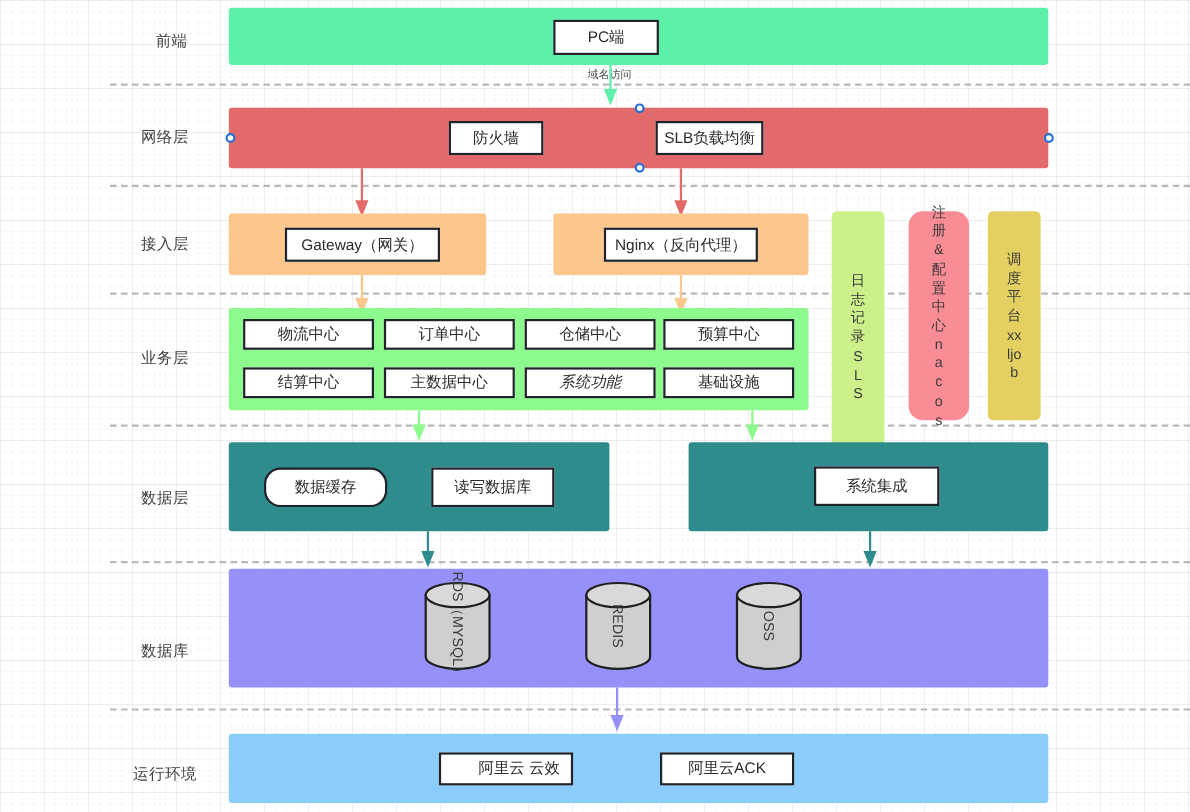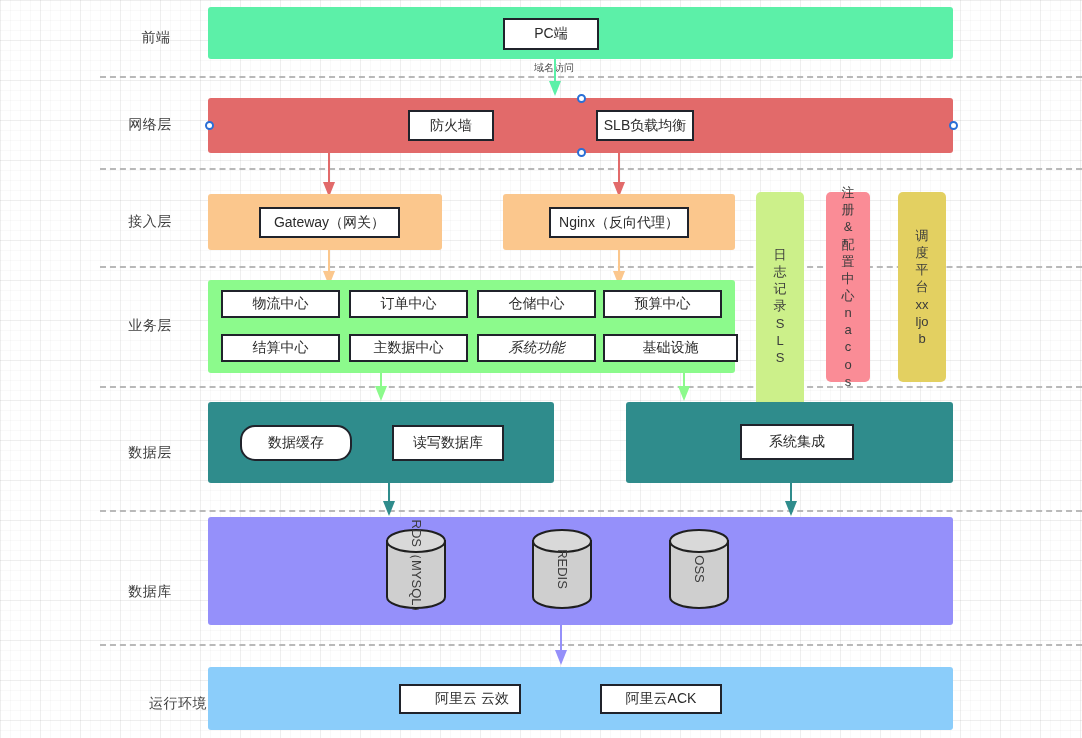--- a/index.html
+++ b/index.html
@@ -132,21 +132,21 @@
 <body>
 
 <div id="canvas">
 
   <div class="row-label" style="left:136px; top:38px;margin-left:20px;">前端</div>
   <div class="row-label" style="left:150px; top:125px;">网络层</div>
   <div class="row-label" style="left:150px; top:222px;">接入层</div>
   <div class="row-label" style="left:150px; top:326px;">业务层</div>
   <div class="row-label" style="left:150px; top:453px;">数据层</div>
   <div class="row-label" style="left:150px; top:592px;">数据库</div>
-  <div class="row-label" style="left:150px; top:704px;margin-left:28px;">运行环境</div>
+  <div class="row-label" style="left:150px; top:704px;">运行环境</div>
 
   <div class="sep" style="top:76px;"></div>
   <div class="sep" style="top:168px;"></div>
   <div class="sep" style="top:266px;"></div>
   <div class="sep" style="top:386px;"></div>
   <div class="sep" style="top:510px;"></div>
   <div class="sep" style="top:644px;"></div>
 
   <div class="band" style="left:208px; top:7px; width:745px; height:52px; background:#5CF0A8;"></div>
   <div class="node" style="left:503px; top:18px; width:96px; height:32px;">PC端</div>
@@ -201,26 +201,26 @@
   </div>
 
   <div class="band" style="left:208px; top:280px; width:527px; height:93px; background:#8CFA8C;"></div>
   <div class="node" style="left:221px; top:290px; width:119px; height:28px;">物流中心</div>
   <div class="node" style="left:349px; top:290px; width:119px; height:28px;">订单中心</div>
   <div class="node" style="left:477px; top:290px; width:119px; height:28px;">仓储中心</div>
   <div class="node" style="left:603px; top:290px; width:119px; height:28px;">预算中心</div>
   <div class="node" style="left:221px; top:334px; width:119px; height:28px;">结算中心</div>
   <div class="node" style="left:349px; top:334px; width:119px; height:28px;">主数据中心</div>
   <div class="node" style="left:477px; top:334px; width:119px; height:28px;font-style:italic;">系统功能</div>
-  <div class="node" style="left:603px; top:334px; width:135px; height:28px;">基础设施</div>
+  <div class="node" style="left:603px; top:334px; width:119px; height:28px;">基础设施</div>
 
   <div class="vcol" style="left:756px; top:192px; width:48px; height:228px; background:#CCF08A;">
     <span class="vcol-text">日志记录SLS</span>
   </div>
-  <div class="vcol" style="left:826px; top:192px; width:44px; height:190px; background:#FA8C96;">
+  <div class="vcol" style="left:826px; top:192px; width:55px; height:190px; background:#FA8C96;border-radius:13px;">
     <span class="vcol-text">注册&amp;配置中心nacos</span>
   </div>
   <div class="vcol" style="left:898px; top:192px; width:48px; height:190px; background:#E3D061;">
     <span class="vcol-text">调度平台xxljob</span>
   </div>
 
   <div class="arrow" style="left:374px; top:373px;">
     <svg width="14" height="29" viewBox="0 0 14 29">
       <line x1="7" y1="0" x2="7" y2="16" stroke="#8CFA8C" stroke-width="2"></line>
       <polygon points="7,28 1,13 13,13" fill="#8CFA8C"></polygon>

